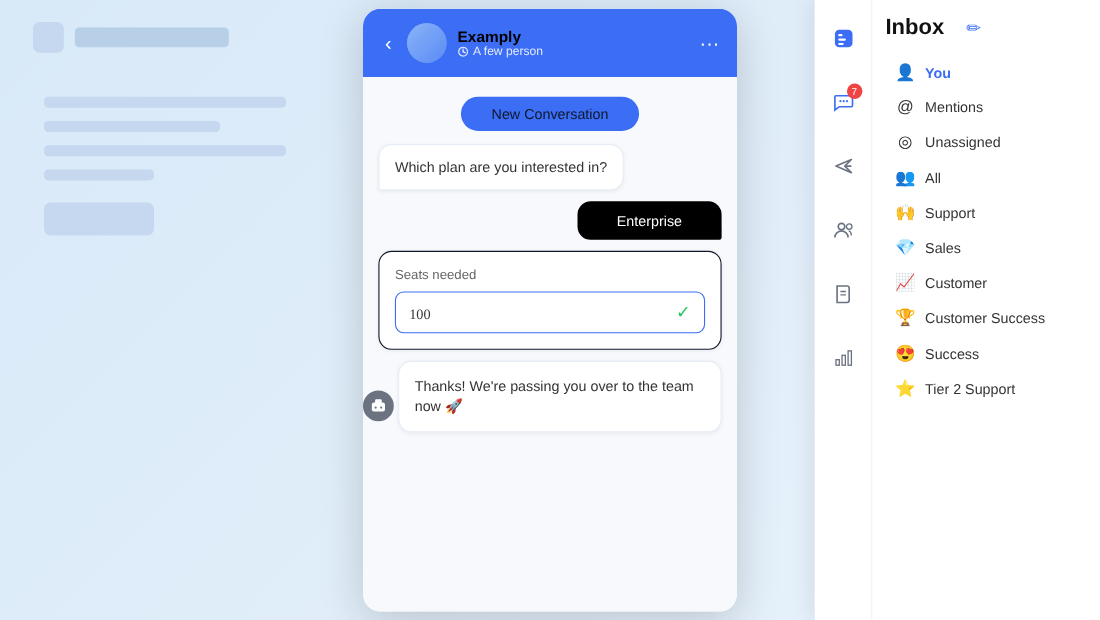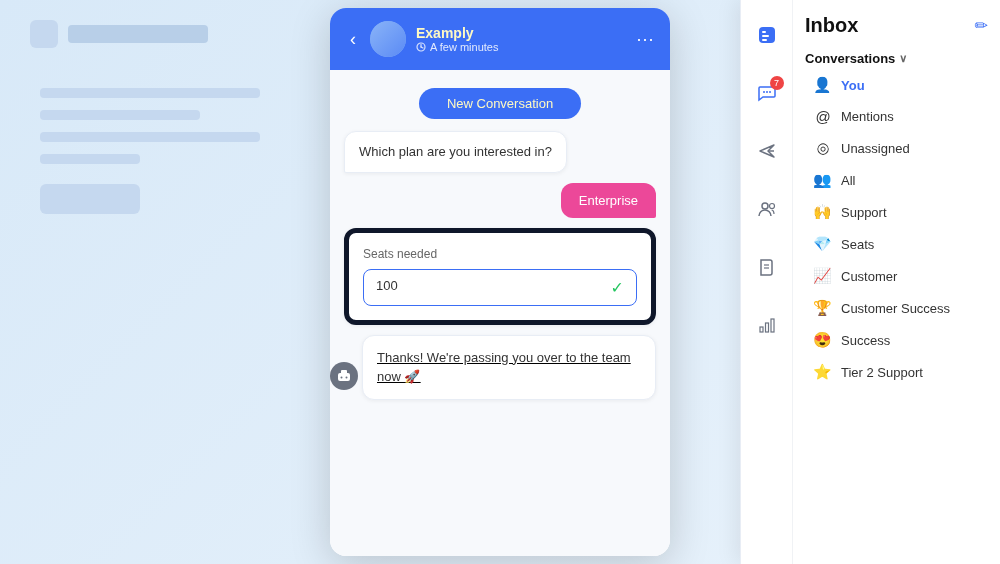--- a/index.html
+++ b/index.html
@@ -115,21 +115,21 @@
     .chat-avatar-img {
       width: 100%; height: 100%;
       background: linear-gradient(135deg, #8ab4f8, #5a8af5);
       border-radius: 50%;
     }
     .chat-header-info {
       display: flex;
       flex-direction: column;
     }
     .chat-header-name {
-      color: #fef9c3;
+      color: #000000;
       font-size: 14px;
       font-weight: 600;
     }
     .chat-header-status {
       color: rgba(255,255,255,0.85);
       font-size: 11px;
       display: flex;
       align-items: center;
       gap: 4px;
     }
@@ -152,21 +152,21 @@
     }
 
     
     .chat-top-bar {
       display: flex;
       justify-content: center;
       padding: 6px 0 2px 0;
     }
     .chat-top-btn {
       background: #3b6ef5;
-      color: #fef9c3;
+      color: #0f172a;
       border: none;
       border-radius: 20px;
       padding: 8px 28px;
       font-size: 13px;
       cursor: pointer;
       font-weight: 500;
     }
 
     
     .msg-bot {
@@ -184,50 +184,51 @@
       line-height: 1.5;
       box-shadow: 0 1px 4px rgba(0,0,0,0.06);
     }
 
     
     .msg-user {
       display: flex;
       justify-content: flex-end;
     }
     .msg-user-bubble {
-      background: #ec4899;
+      background: #000000;
       color: #fff;
       border-radius: 12px 12px 2px 12px;
-      padding: 10px 18px;
+      padding: 10px 36px;
       font-size: 13px;
       font-weight: 500;
       max-width: 200px;
     }
 
     
     .form-card {
       background: #fff;
-      border: 5px solid #0f172a;
+      border: 1px solid #0f172a;
       border-radius: 12px;
       padding: 14px;
       box-shadow: 0 1px 4px rgba(0,0,0,0.06);
     }
     .form-card-label {
       font-size: 12px;
       color: #666;
       margin-bottom: 8px;
     }
     .form-card-input {
       display: flex;
-      align-items: flex-start;
+      align-items: flex-end;
       border: 1.5px solid #3b6ef5;
       border-radius: 8px;
       padding: 8px 12px;
       font-size: 13px;
       color: #333;
+      font-family: Liberation Serif, serif;
     }
     .form-card-input-value {
       flex: 1;
     }
     .form-card-check {
       color: #22c55e;
       font-size: 16px;
     }
 
     
@@ -306,22 +307,22 @@
 
     
     .inbox-content {
       flex: 1;
       padding: 14px 12px;
       overflow-y: auto;
     }
     .inbox-title-row {
       display: flex;
       align-items: center;
-      justify-content: space-between;
       margin-bottom: 14px;
+      gap: 20px;
     }
     .inbox-title {
       font-size: 20px;
       font-weight: 700;
       color: #111;
     }
     .inbox-edit-icon {
       color: #3b6ef5;
       font-size: 16px;
       cursor: pointer;
@@ -397,21 +398,21 @@
         <div class="chat-avatar-img"></div>
       </div>
       <div class="chat-header-info">
         <span class="chat-header-name">Examply</span>
         <span class="chat-header-status">
           <svg width="10" height="10" viewBox="0 0 10 10">
             <circle cx="5" cy="5" r="4" fill="none" stroke="rgba(255,255,255,0.8)" stroke-width="1.2"></circle>
             <line x1="5" y1="5" x2="5" y2="2.5" stroke="rgba(255,255,255,0.8)" stroke-width="1.2" stroke-linecap="round"></line>
             <line x1="5" y1="5" x2="7" y2="6" stroke="rgba(255,255,255,0.8)" stroke-width="1.2" stroke-linecap="round"></line>
           </svg>
-          <span>A few minutes</span>
+          <span>A few person</span>
         </span>
       </div>
       <span class="chat-header-dots">···</span>
     </div>
 
     <div class="chat-body">
 
       <div class="chat-top-bar">
         <button class="chat-top-btn">New Conversation</button>
       </div>
@@ -430,21 +431,21 @@
 
 
       <div class="form-card">
         <div class="form-card-label">Seats needed</div>
         <div class="form-card-input">
           <span class="form-card-input-value">100</span>
           <span class="form-card-check">✓</span>
         </div>
       </div>
 
-      <div style="position: relative; padding-left: 18px; text-decoration: underline;">
+      <div style="position: relative; padding-left: 18px;">
         <div class="chat-bot-icon">
           <svg width="16" height="16" viewBox="0 0 16 16">
             <rect x="2" y="5" width="12" height="8" rx="2" fill="white"></rect>
             <rect x="5" y="2" width="6" height="4" rx="1" fill="white"></rect>
             <circle cx="5.5" cy="9.5" r="1" fill="#6b7280"></circle>
             <circle cx="10.5" cy="9.5" r="1" fill="#6b7280"></circle>
           </svg>
         </div>
         <div class="msg-thanks">
           <span>Thanks! We're passing you over to the team now 🚀</span>
@@ -509,24 +510,20 @@
         </svg>
       </div>
     </div>
 
     <div class="inbox-content">
       <div class="inbox-title-row">
         <span class="inbox-title">Inbox</span>
         <span class="inbox-edit-icon">✏</span>
       </div>
 
-      <div class="inbox-section-label">
-        <span>Conversations</span>
-        <span class="inbox-chevron">∨</span>
-      </div>
 
       <div class="inbox-menu">
 
         <div class="inbox-menu-item active-item">
           <span class="inbox-menu-icon">👤</span>
           <span>You</span>
         </div>
 
         <div class="inbox-menu-item">
           <span class="inbox-menu-icon">@</span>
@@ -543,21 +540,21 @@
           <span>All</span>
         </div>
 
         <div class="inbox-menu-item">
           <span class="inbox-menu-icon">🙌</span>
           <span>Support</span>
         </div>
 
         <div class="inbox-menu-item">
           <span class="inbox-menu-icon">💎</span>
-          <span>Seats</span>
+          <span>Sales</span>
         </div>
 
         <div class="inbox-menu-item">
           <span class="inbox-menu-icon">📈</span>
           <span>Customer</span>
         </div>
 
         <div class="inbox-menu-item">
           <span class="inbox-menu-icon">🏆</span>
           <span>Customer Success</span>

